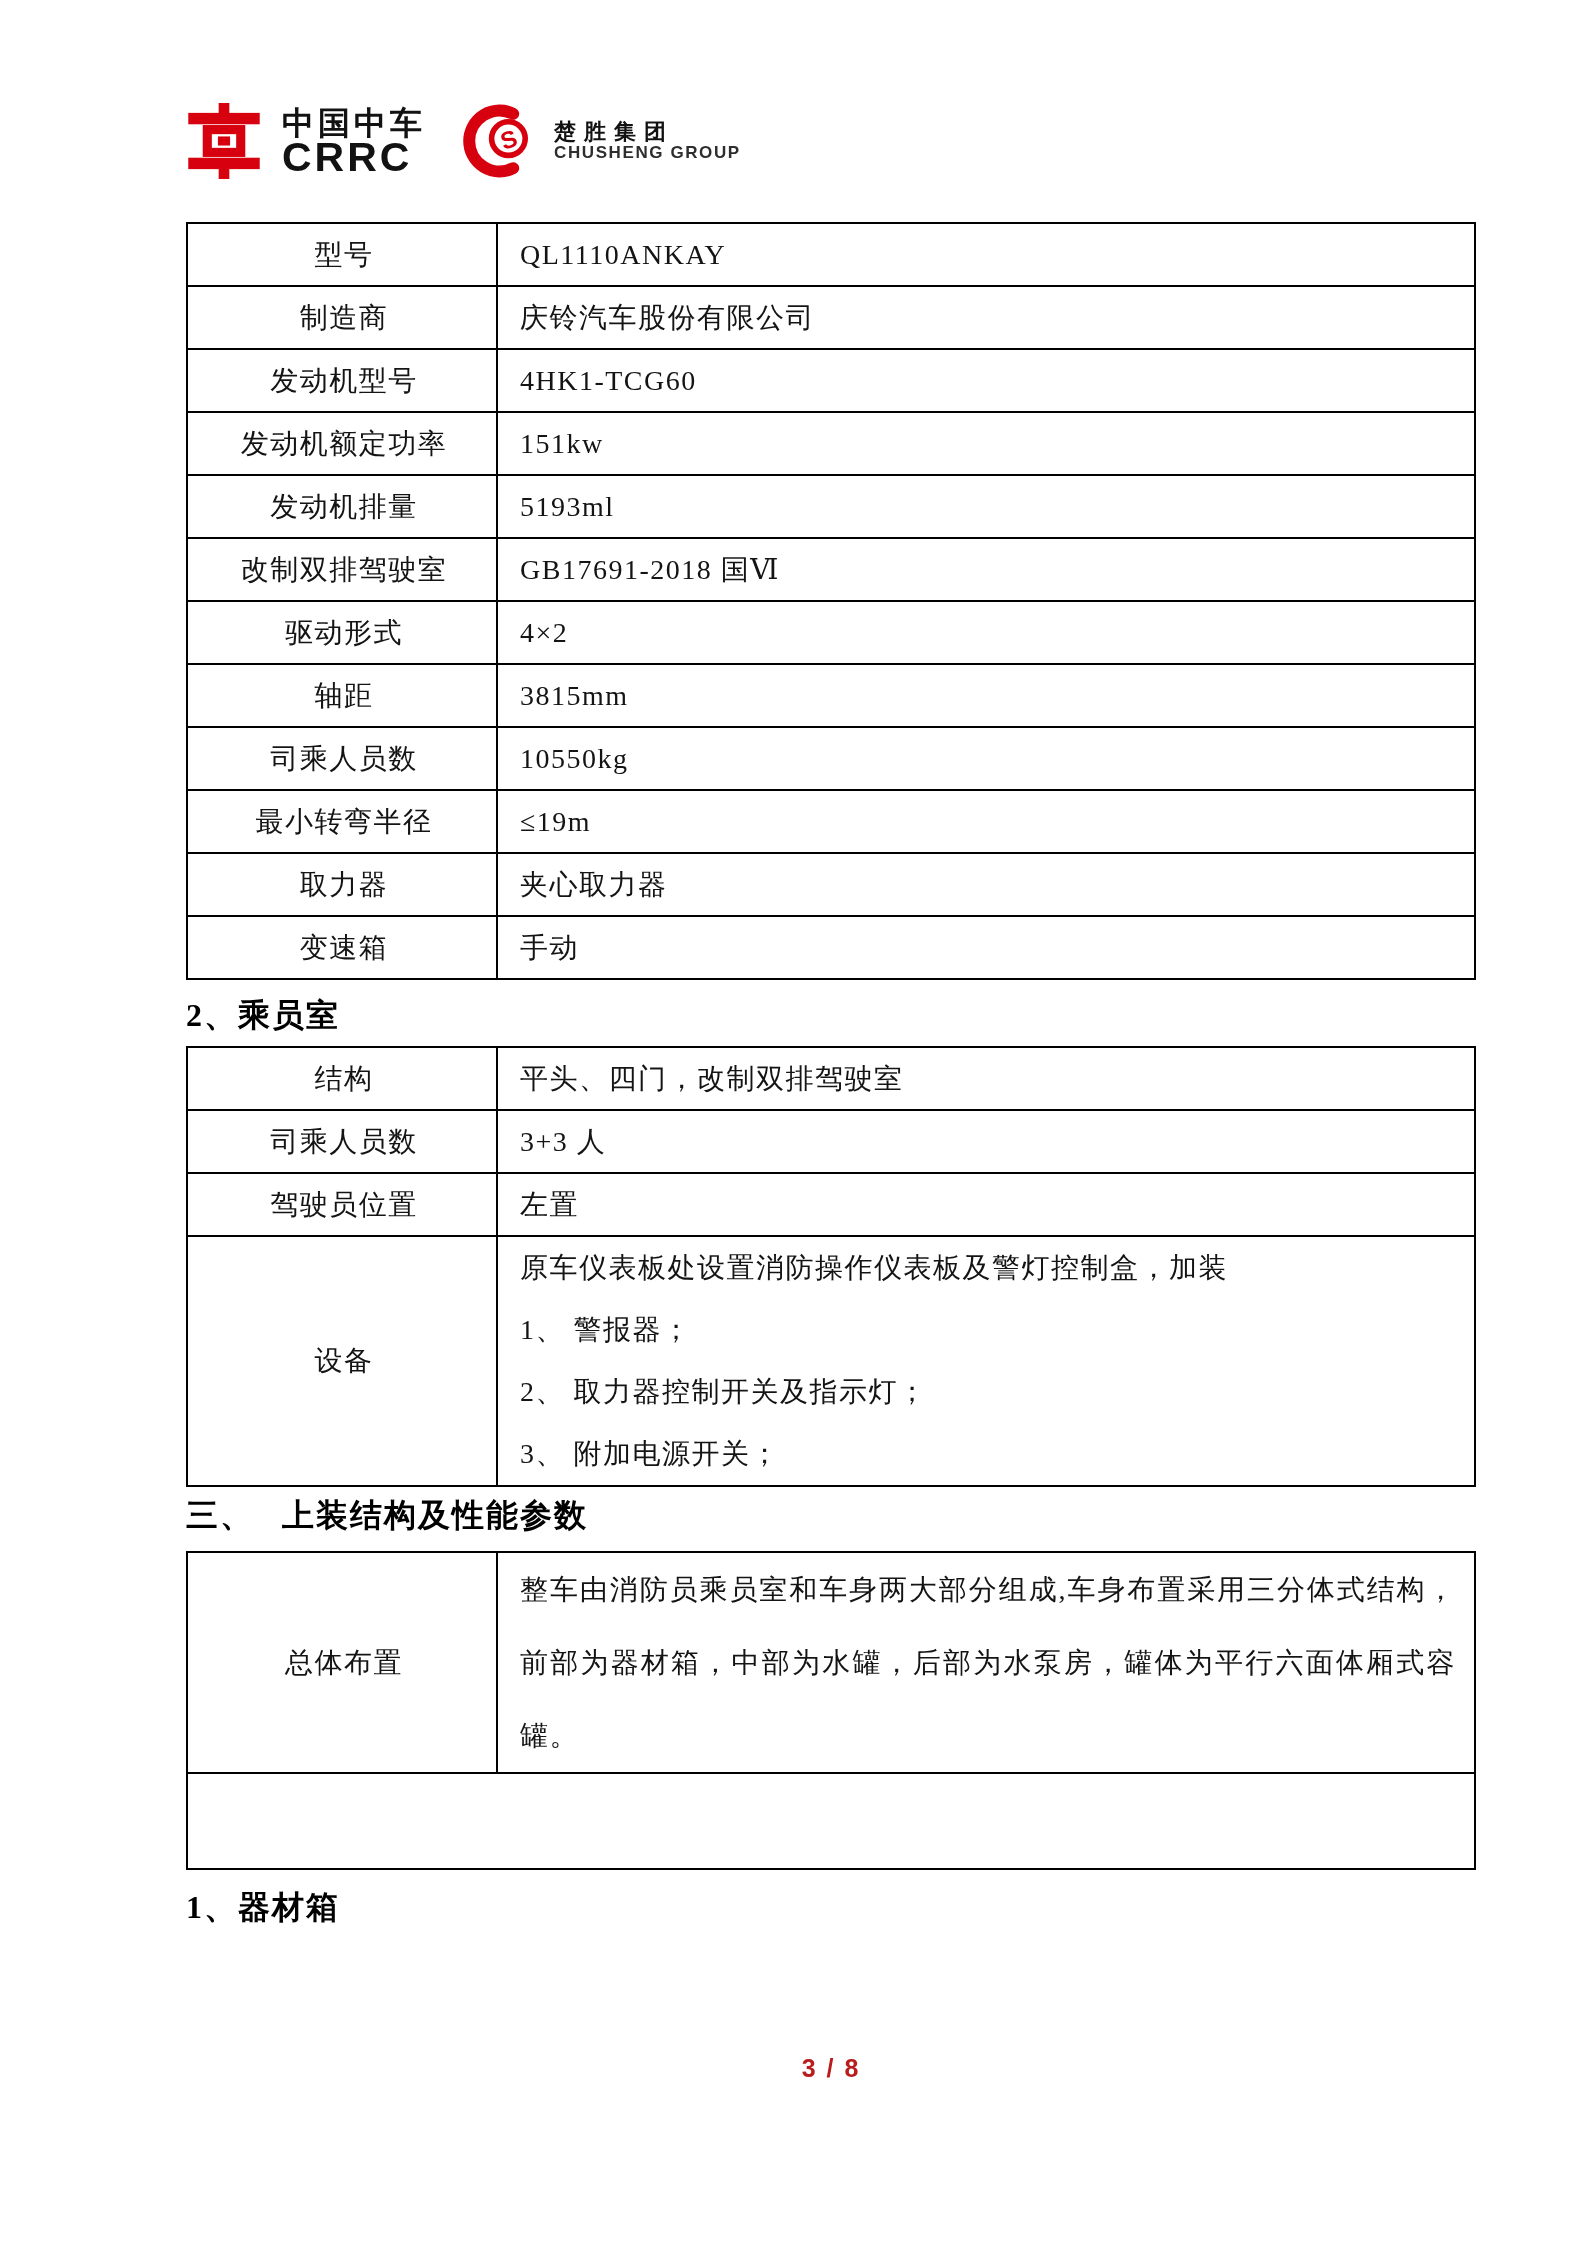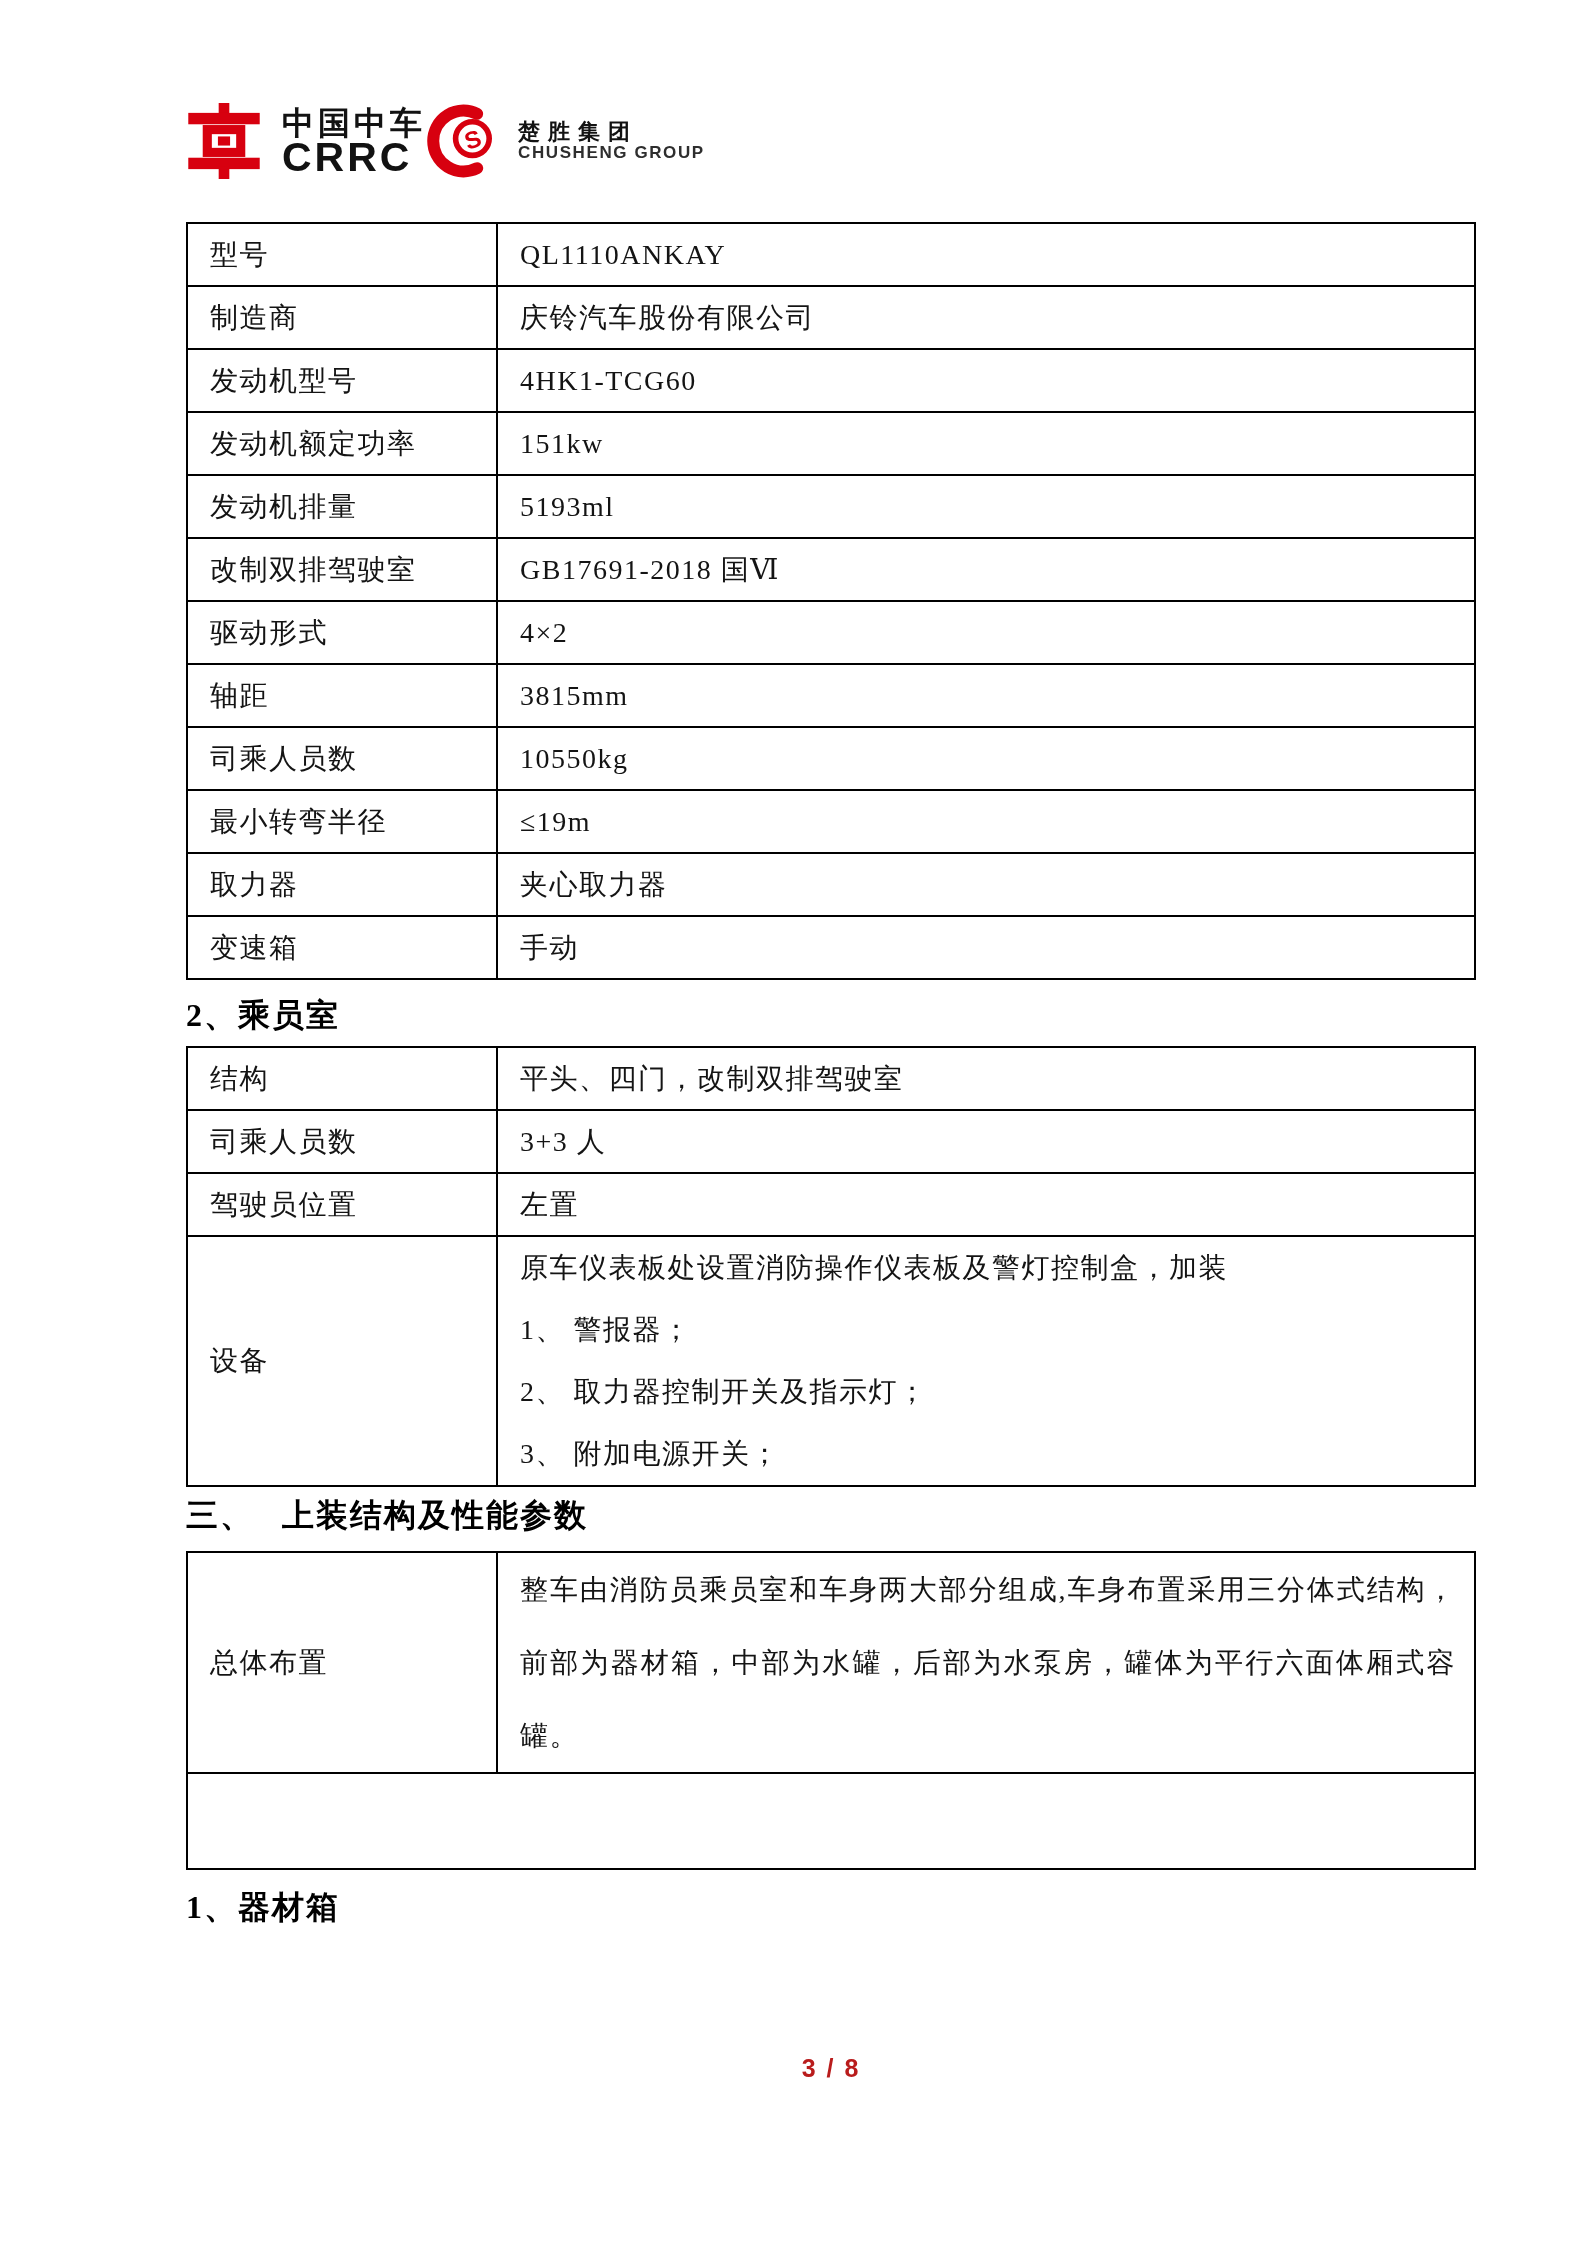--- a/index.html
+++ b/index.html
@@ -6,21 +6,21 @@
   .page{
     position:relative;
     width:1587px;height:2245px;
     background:#ffffff;
     font-family:"Liberation Serif","DejaVu Serif",serif;
     color:#141414;
     overflow:hidden;
   }
 
   
-  .logos{position:absolute;top:95px;left:186px;display:flex;align-items:center;height:92px;}
+  .logos{position:absolute;top:95px;left:186px;display:flex;align-items:center;gap:36px;height:92px;}
   .logo-unit{display:flex;align-items:center;gap:20px;}
   .logo-text{display:flex;flex-direction:column;justify-content:center;}
   .crrc-cn{font-family:"Liberation Sans",sans-serif;font-weight:900;font-size:32px;letter-spacing:4px;color:#121212;line-height:1.05;}
   .crrc-en{font-family:"Liberation Sans",sans-serif;font-weight:900;font-size:41px;letter-spacing:3px;color:#121212;line-height:0.85;}
   .cs-cn{font-family:"Liberation Sans",sans-serif;font-weight:900;font-size:22px;letter-spacing:8px;color:#121212;line-height:1.1;}
   .cs-en{font-family:"Liberation Sans",sans-serif;font-weight:700;font-size:17px;letter-spacing:1.6px;color:#2e2e2e;line-height:1.1;}
 
   
   table.spec{
     position:absolute;left:186px;width:1290px;
@@ -28,21 +28,21 @@
     background:#fff;
   }
   table.spec td{
     border:2px solid #000;
     font-size:28px;
     letter-spacing:1.5px;
     padding:0 18px 0 22px;
     color:#141414;
     vertical-align:middle;
   }
-  td.lbl{width:268px;}
+  td.lbl{width:268px;text-align:center;}
   #t1{top:222px;}
   #t1 td{height:61px;}
   #t2{top:1046px;}
   #t2 td.row{height:61px;}
   td.eq{padding-top:6px;padding-bottom:6px;}
   td.eq .eq-line{line-height:62px;white-space:nowrap;}
   #t3{top:1551px;}
   td.para{
     text-align:justify;
     line-height:73px;

